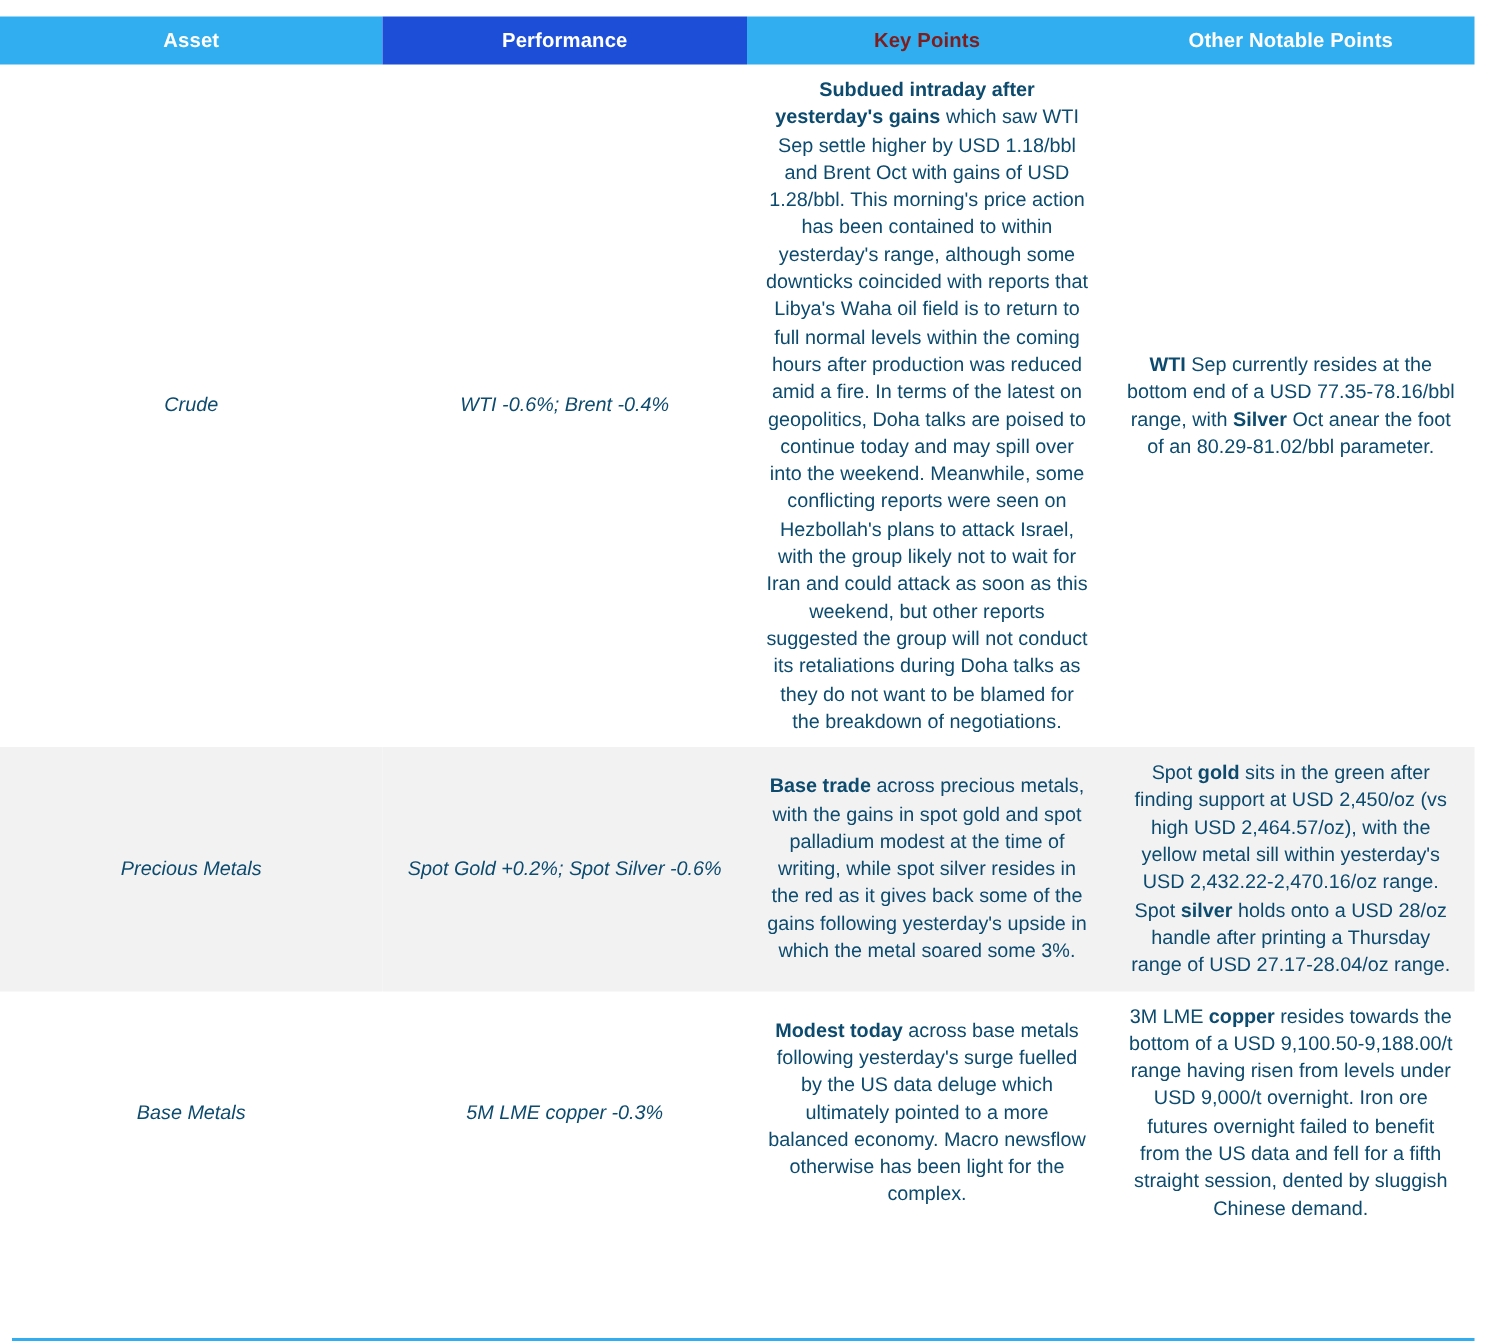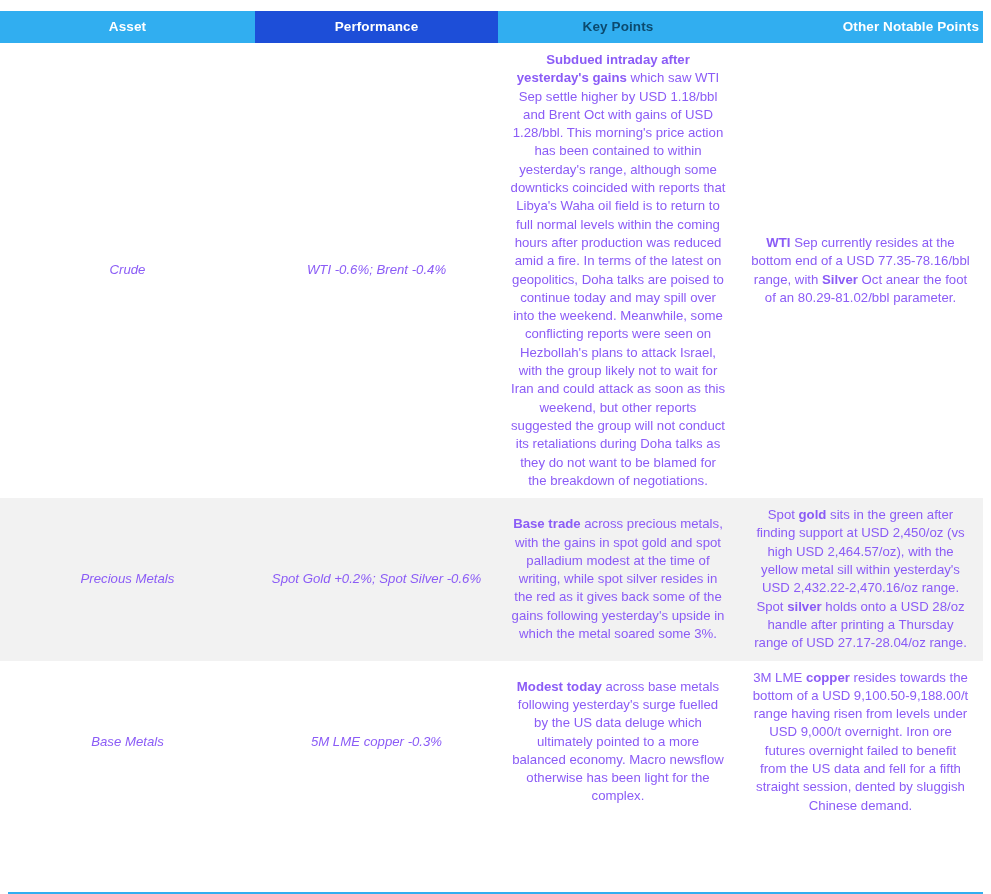--- a/index.html
+++ b/index.html
@@ -44,21 +44,21 @@
   col.c-asset       { width: 255px; }
   col.c-performance { width: 243px; }
   col.c-key         { width: 240px; }
   col.c-other       { width: 245px; }
 
   tbody td {
     vertical-align: middle;
     text-align: center;
     font-size: 13.2px;
     line-height: 18.3px;
-    color: #8b5cf6;
+    color: #0c4a6e;
     padding: 8px 9px;
     border: none;
   }
 
   tbody tr.row-striped td {
     background: #f2f2f2;
   }
 
   td.cell-asset,
   td.cell-performance {
@@ -94,22 +94,22 @@
     <colgroup>
       <col class="c-asset">
       <col class="c-performance">
       <col class="c-key">
       <col class="c-other">
     </colgroup>
     <thead>
       <tr>
         <th style="background: rgb(49, 174, 240); color: rgb(255, 255, 255);">Asset</th>
         <th style="background: #1d4ed8; color: rgb(255, 255, 255);">Performance</th>
-        <th style="background: rgb(49, 174, 240); color: #0c4a6e;">Key Points</th>
-        <th style="background: rgb(49, 174, 240); color: rgb(255, 255, 255); text-align: right;">Other Notable Points</th>
+        <th style="background: rgb(49, 174, 240); color: #7f1d1d;">Key Points</th>
+        <th style="background: rgb(49, 174, 240); color: rgb(255, 255, 255);">Other Notable Points</th>
       </tr>
     </thead>
     <tbody>
 
       <tr>
         <td class="cell-asset">Crude</td>
         <td class="cell-performance">WTI -0.6%; Brent -0.4%</td>
         <td class="cell-key rich"><b>Subdued intraday after yesterday's gains</b><span> which saw WTI Sep settle higher by USD 1.18/bbl and Brent Oct with gains of USD 1.28/bbl. This morning's price action has been contained to within yesterday's range, although some downticks coincided with reports that Libya's Waha oil field is to return to full normal levels within the coming hours after production was reduced amid a fire. In terms of the latest on geopolitics, Doha talks are poised to continue today and may spill over into the weekend. Meanwhile, some conflicting reports were seen on Hezbollah's plans to attack Israel, with the group likely not to wait for Iran and could attack as soon as this weekend, but other reports suggested the group will not conduct its retaliations during Doha talks as they do not want to be blamed for the breakdown of negotiations.</span></td>
         <td class="cell-other rich"><b>WTI</b><span> Sep currently resides at the bottom end of a USD 77.35-78.16/bbl range, with </span><b>Silver</b><span> Oct anear the foot of an 80.29-81.02/bbl parameter.</span></td>
       </tr>

